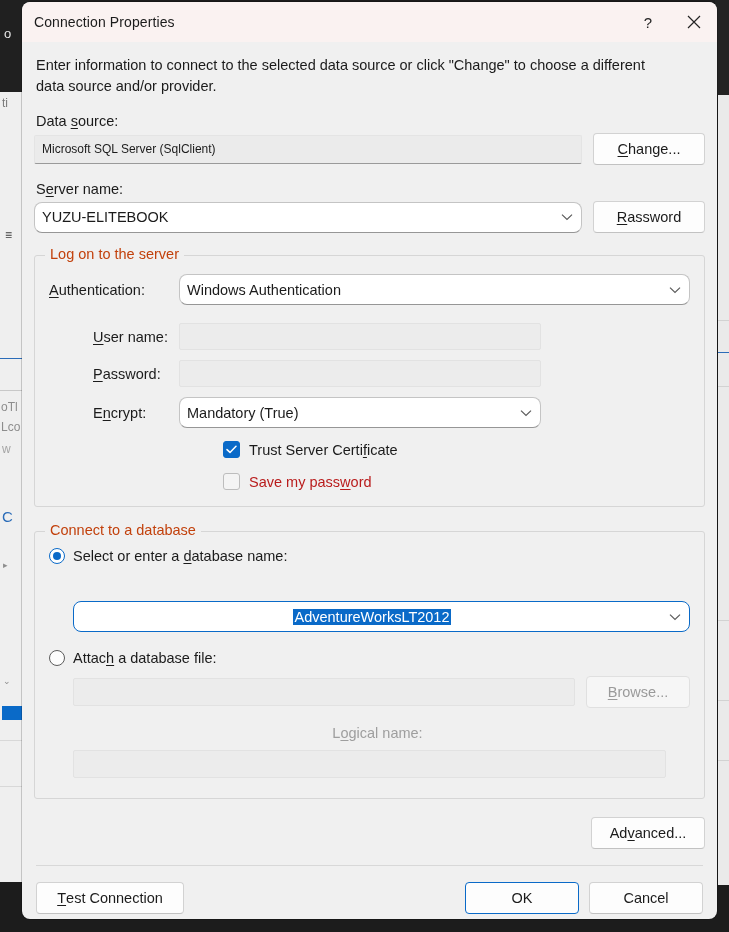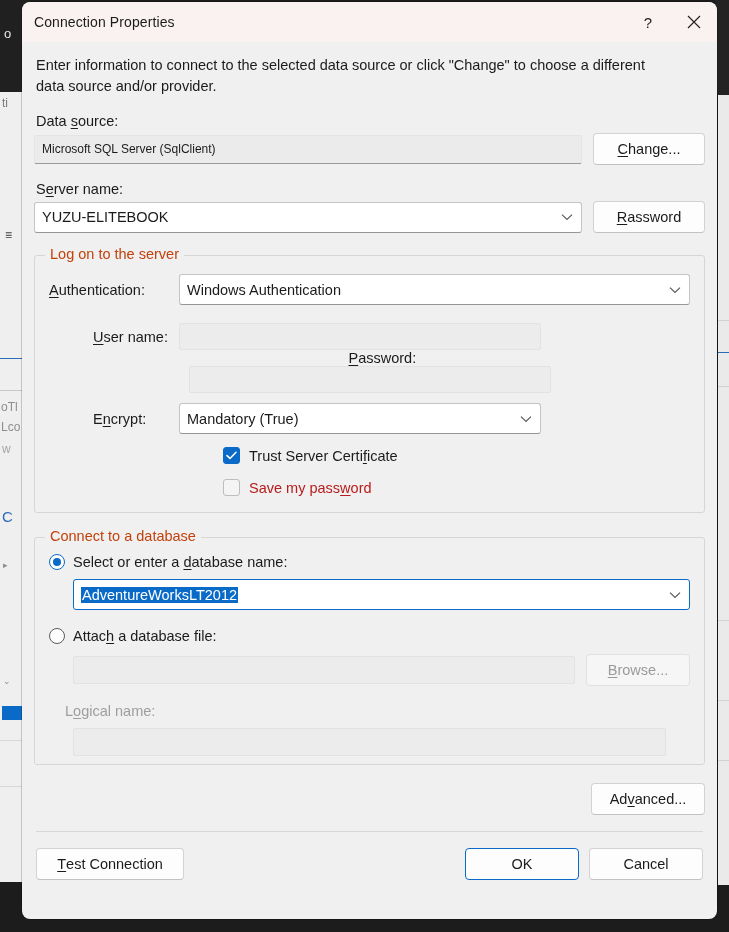--- a/index.html
+++ b/index.html
@@ -103,32 +103,33 @@
     padding-left: 7px;
     font-size: 12px; color: #1b1b1b;
   }
 
   .combo {
     flex: 1;
     height: 31px;
     background: #ffffff;
     border: 1px solid #c4c4c4;
     border-bottom-color: #969696;
-    border-radius: 3px;
+    border-radius: 8px;
     display: flex; align-items: center;
     padding: 0 8px 0 7px;
     font-size: 14.5px; color: #1b1b1b;
     position: relative;
   }
   .combo .val { flex:1; overflow:hidden; white-space:nowrap; }
   .chev { color:#5a5a5a; font-size:11px; line-height:1; margin-left:6px; }
   .chev svg { display:block; }
 
   .combo.focused {
     border: 1.5px solid #0a6ac8;
+    margin-top: 28px;
   }
   .sel-text {
     background: #0a6ac8; color: #ffffff;
     padding: 1px 1px 2px 1px;
   }
 
   .btn {
     height: 32px;
     min-width: 108px;
     background: #fdfdfd;
@@ -300,21 +301,21 @@
                 </svg>
             </span>
           </div>
         </div>
 
         <div class="lrow" style="margin-top:18px;">
           <div class="lbl indent"><span></span><span class="u">U</span><span>ser name:</span></div>
           <div class="flatinput" style="width:362px;"></div>
         </div>
 
-        <div class="lrow" style="flex-direction:column;">
+        <div class="lrow" style="margin-top:10px;">
           <div class="lbl indent"><span></span><span class="u">P</span><span>assword:</span></div>
           <div class="flatinput" style="width:362px;"></div>
         </div>
 
         <div class="lrow" style="margin-top:10px;">
           <div class="lbl indent"><span>E</span><span class="u">n</span><span>crypt:</span></div>
           <div class="combo" style="width:362px;flex:none;">
             <span class="val">Mandatory (True)</span>
             <span class="chev">
               <svg width="12" height="8" viewBox="0 0 12 8">
@@ -334,21 +335,21 @@
         </div>
 
         <div class="check-row" style="margin-left:174px;margin-top:15px;">
           <div class="checkbox disabled"></div>
           <div class="check-label disabled"><span>Save my pass</span><span class="u">w</span><span>ord</span></div>
         </div>
 
       </div>
     </div>
 
-    <div class="group" style="margin-top:24px;padding-bottom:8px;">
+    <div class="group" style="margin-top:24px;padding-bottom:20px;text-align:center;">
       <div class="legend">Connect to a database</div>
       <div class="group-inner" style="padding-top:16px;">
 
         <div class="radio-row">
           <div class="radio selected">
               <div class="dot"></div>
             </div>
           <div class="radio-label"><span>Select or enter a </span><span class="u">d</span><span>atabase name:</span></div>
         </div>
 

